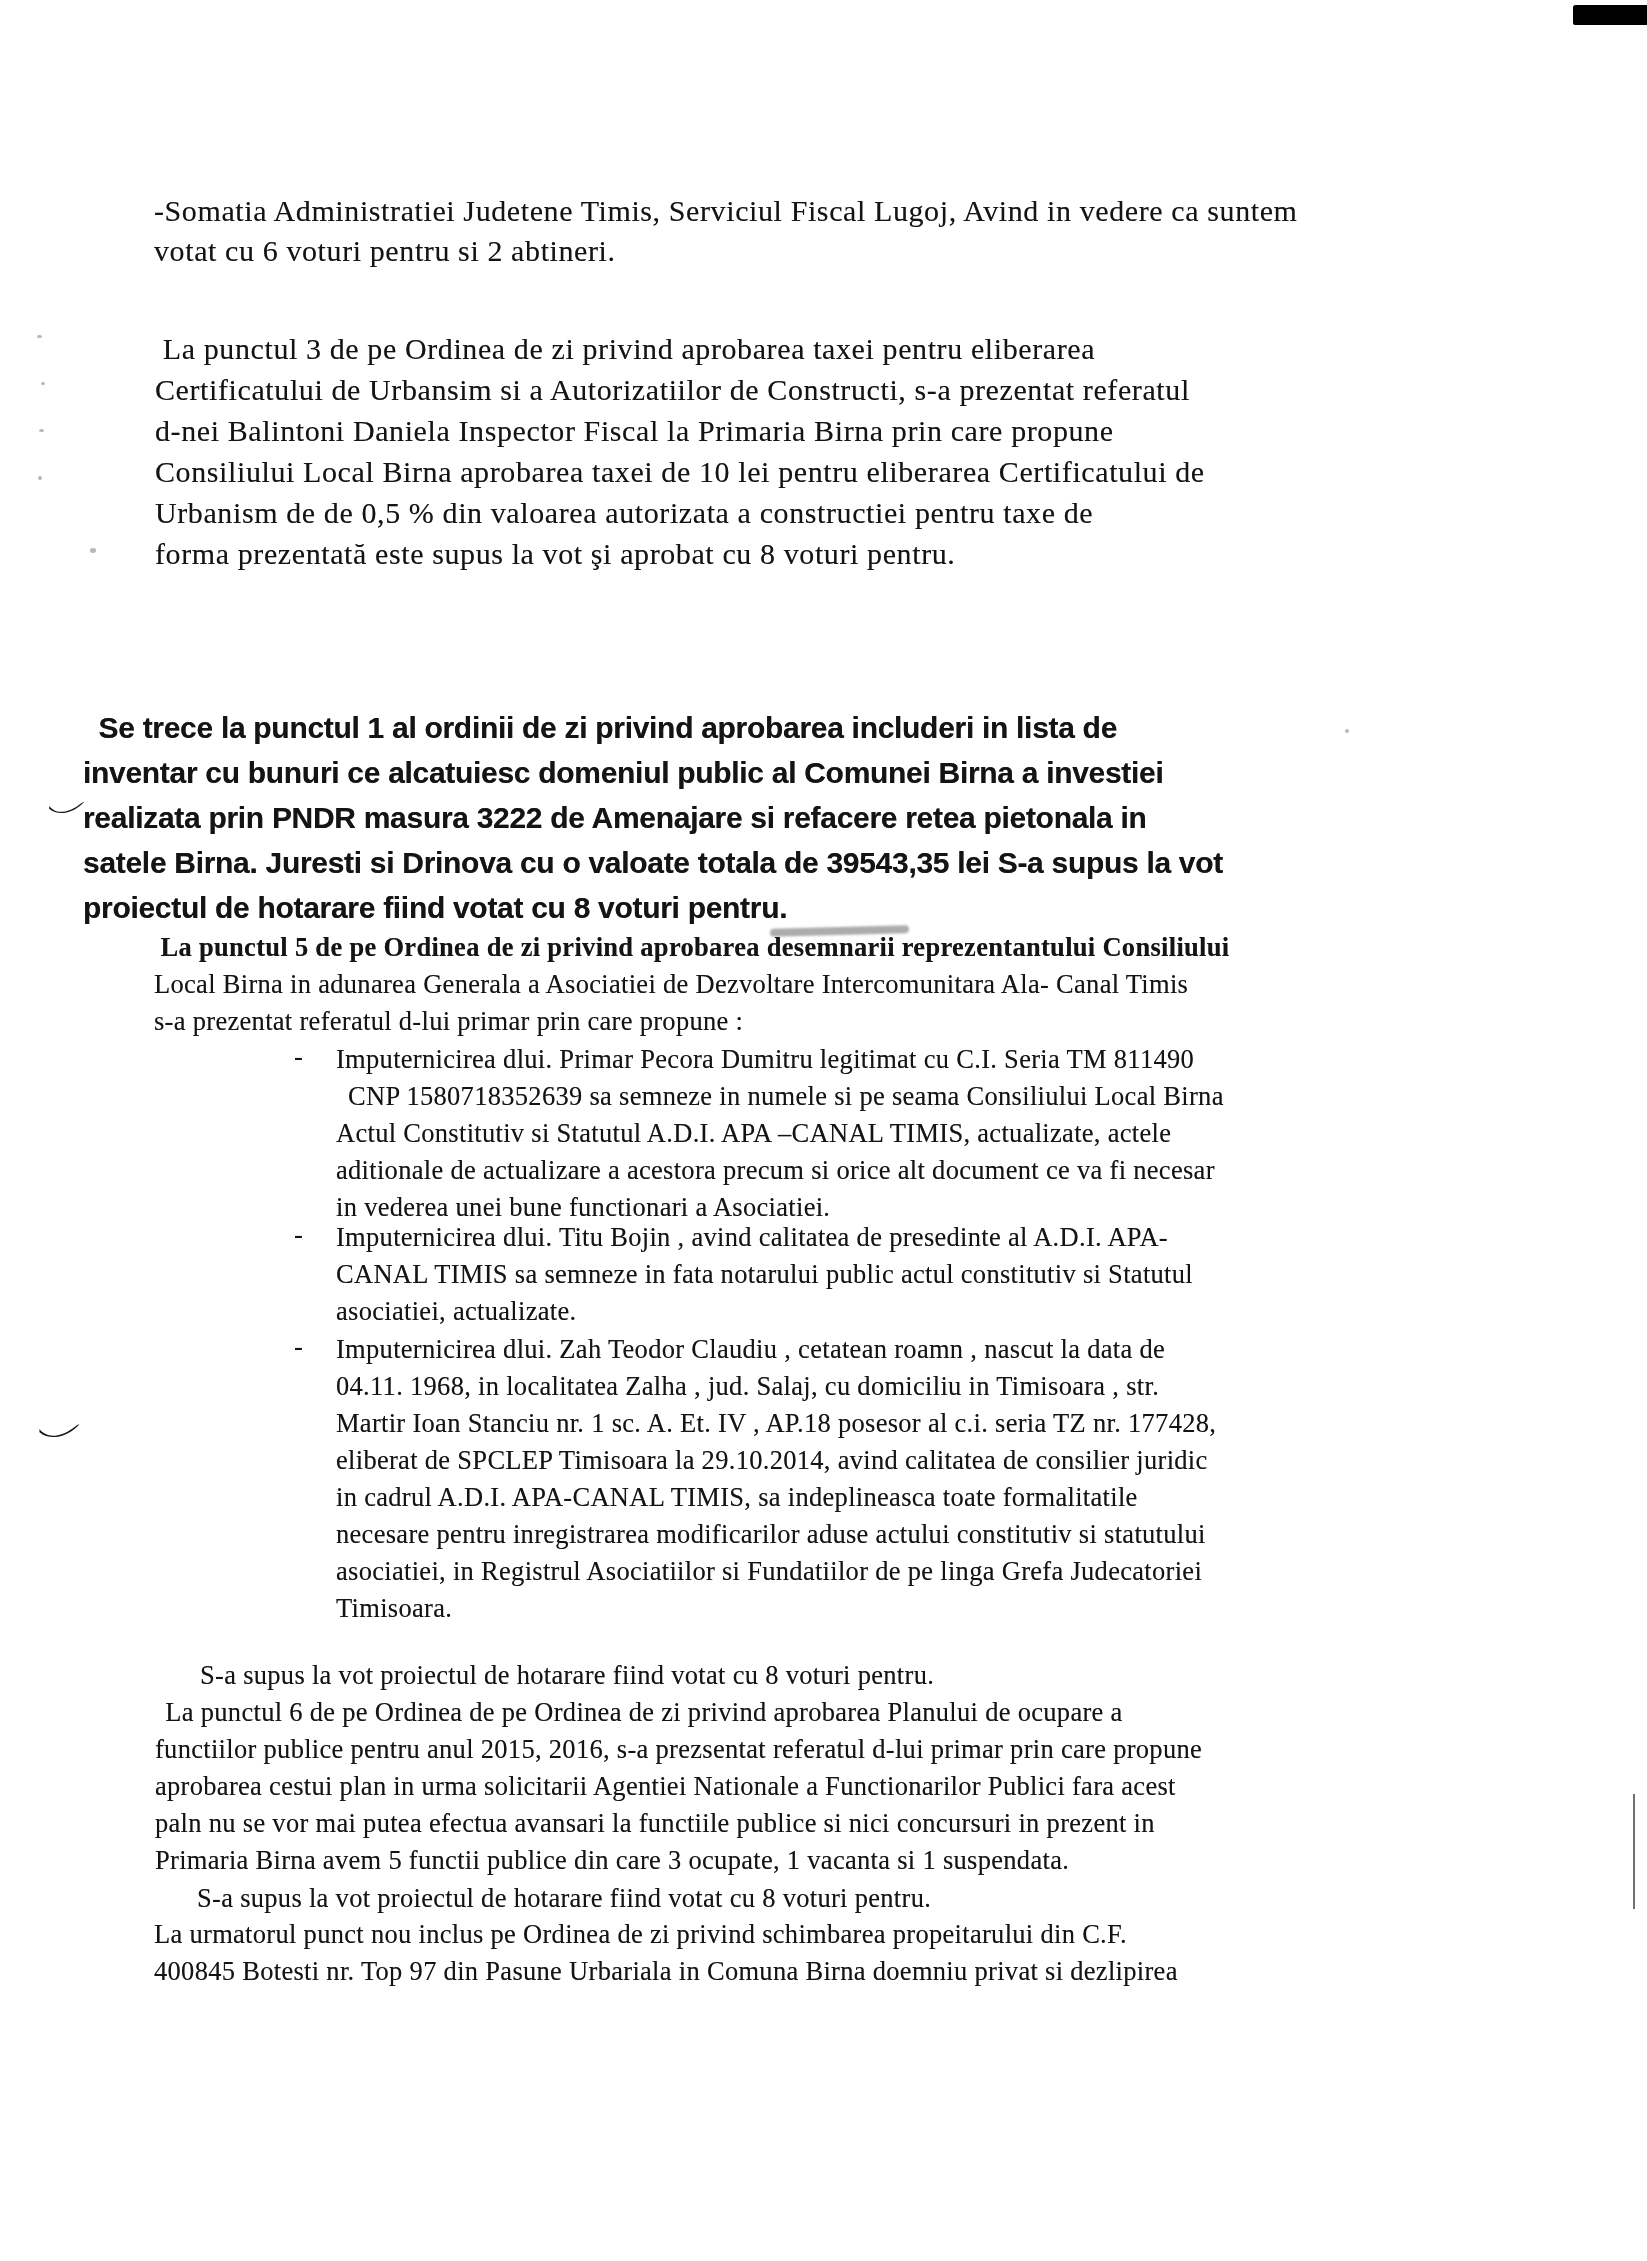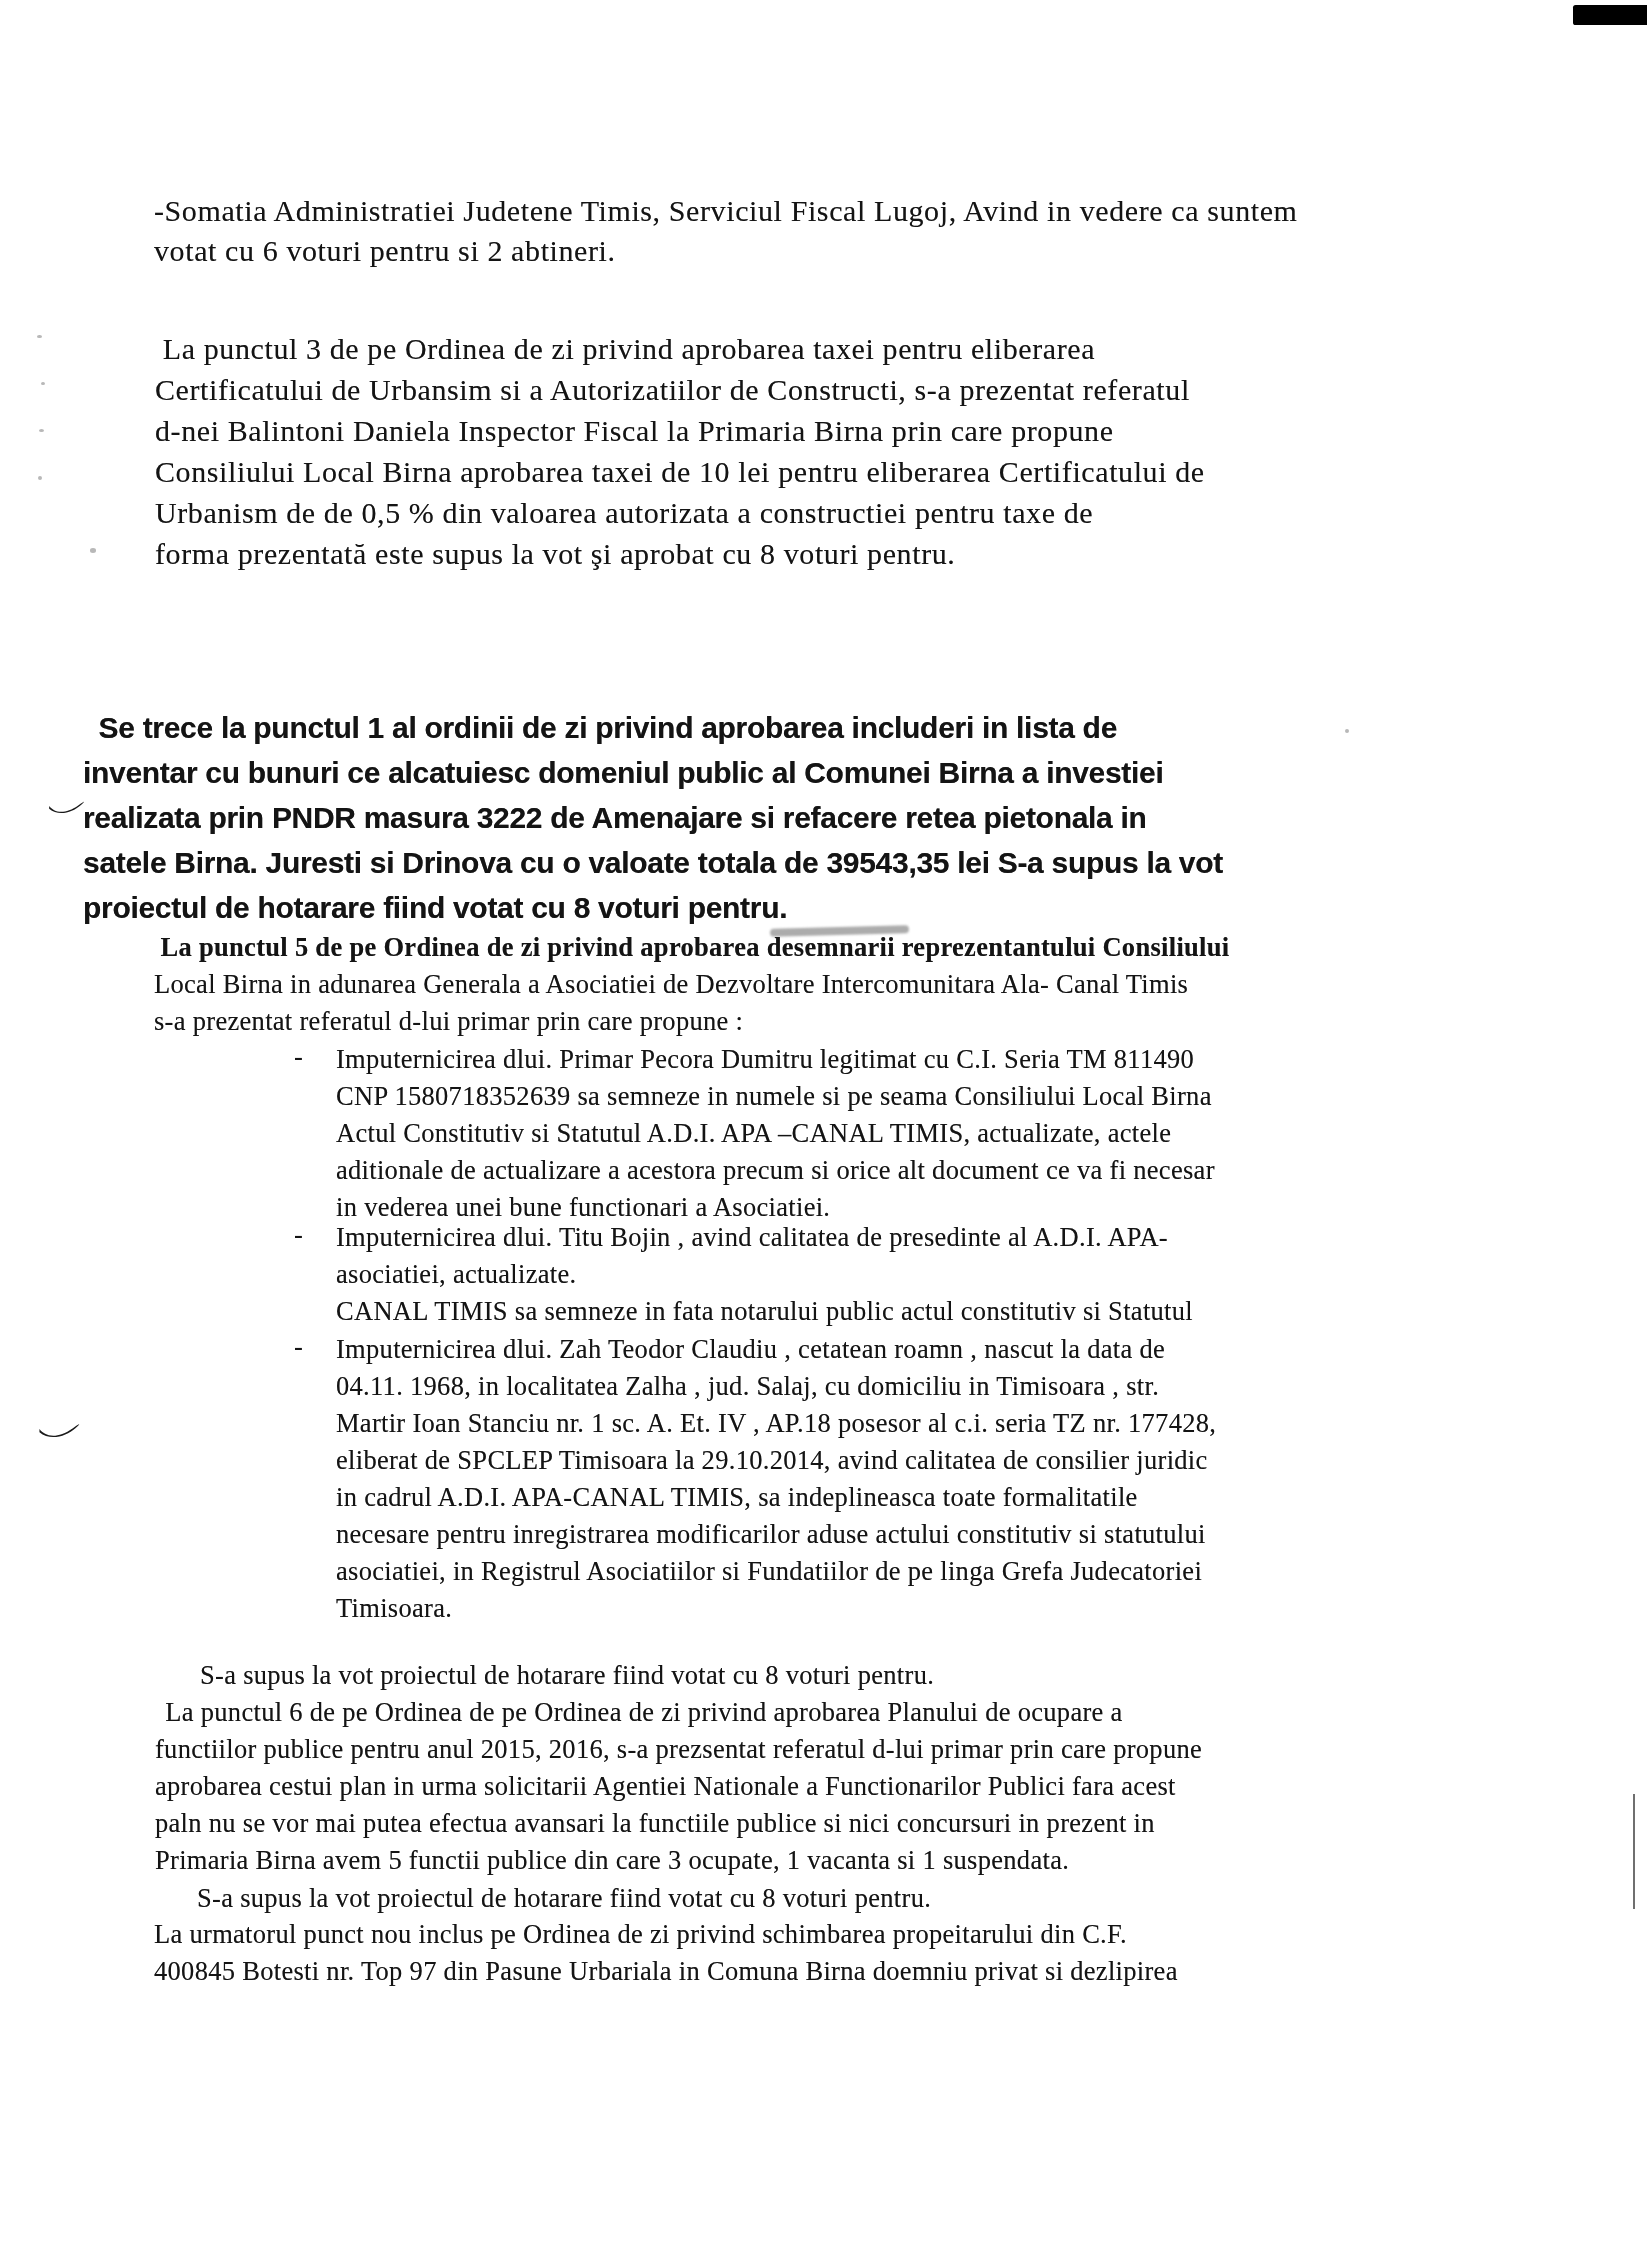--- a/index.html
+++ b/index.html
@@ -97,30 +97,30 @@
         <div class="line" style="height: 45px; line-height: 45px;">proiectul de hotarare fiind votat cu 8 voturi pentru.</div>
       </div>
       <div class="paragraph serif-sm" style="top: 929px; left: 154px;">
         <div class="line" style="height: 37px; line-height: 37px; margin-left: 6.5px; font-weight: bold;">La punctul 5 de pe Ordinea de zi privind  aprobarea desemnarii  reprezentantului Consiliului</div>
         <div class="line" style="height: 37px; line-height: 37px;">Local Birna in adunarea Generala a Asociatiei de Dezvoltare  Intercomunitara Ala- Canal Timis</div>
         <div class="line" style="height: 37px; line-height: 37px;">s-a prezentat referatul d-lui primar prin care propune  :</div>
       </div>
       <div class="paragraph serif-sm" style="top: 1041px; left: 336px;">
         <span class="bullet-dash">-</span>
         <div class="line" style="height: 37px; line-height: 37px;">Imputernicirea  dlui. Primar Pecora Dumitru legitimat cu C.I. Seria TM 811490</div>
-        <div class="line" style="height: 37px; line-height: 37px;">CNP 1580718352639  sa semneze in numele si pe seama Consiliului Local Birna</div>
+        <div class="line" style="height: 37px; line-height: 37px; margin-left: 12px;">CNP 1580718352639  sa semneze in numele si pe seama Consiliului Local Birna</div>
         <div class="line" style="height: 37px; line-height: 37px;">Actul Constitutiv si Statutul A.D.I. APA –CANAL TIMIS, actualizate, actele</div>
         <div class="line" style="height: 37px; line-height: 37px;">aditionale de actualizare a acestora precum si orice alt document ce va fi necesar</div>
         <div class="line" style="height: 37px; line-height: 37px;">in vederea unei bune functionari a Asociatiei.</div>
       </div>
       <div class="paragraph serif-sm" style="top: 1219px; left: 336px;">
         <span class="bullet-dash">-</span>
         <div class="line" style="height: 37px; line-height: 37px;">Imputernicirea dlui. Titu Bojin , avind  calitatea de presedinte al A.D.I. APA-</div>
+        <div class="line" style="height: 37px; line-height: 37px;">CANAL  TIMIS sa semneze in fata notarului public actul constitutiv si Statutul</div>
         <div class="line" style="height: 37px; line-height: 37px;">asociatiei, actualizate.</div>
-        <div class="line" style="height: 37px; line-height: 37px;">CANAL  TIMIS sa semneze in fata notarului public actul constitutiv si Statutul</div>
       </div>
       <div class="paragraph serif-sm" style="top: 1331px; left: 336px;">
         <span class="bullet-dash">-</span>
         <div class="line" style="height: 37px; line-height: 37px;">Imputernicirea  dlui. Zah Teodor Claudiu , cetatean roamn , nascut la data de</div>
         <div class="line" style="height: 37px; line-height: 37px;">04.11.  1968, in localitatea Zalha , jud. Salaj, cu domiciliu in Timisoara , str.</div>
         <div class="line" style="height: 37px; line-height: 37px;">Martir Ioan Stanciu nr. 1  sc. A. Et. IV , AP.18 posesor al c.i. seria TZ nr. 177428,</div>
         <div class="line" style="height: 37px; line-height: 37px;">eliberat de SPCLEP Timisoara la  29.10.2014, avind calitatea de consilier juridic</div>
         <div class="line" style="height: 37px; line-height: 37px;">in cadrul A.D.I. APA-CANAL TIMIS, sa  indeplineasca  toate formalitatile</div>
         <div class="line" style="height: 37px; line-height: 37px;">necesare pentru inregistrarea modificarilor aduse actului  constitutiv si statutului</div>
         <div class="line" style="height: 37px; line-height: 37px;">asociatiei, in Registrul Asociatiilor si Fundatiilor de pe linga Grefa  Judecatoriei</div>

